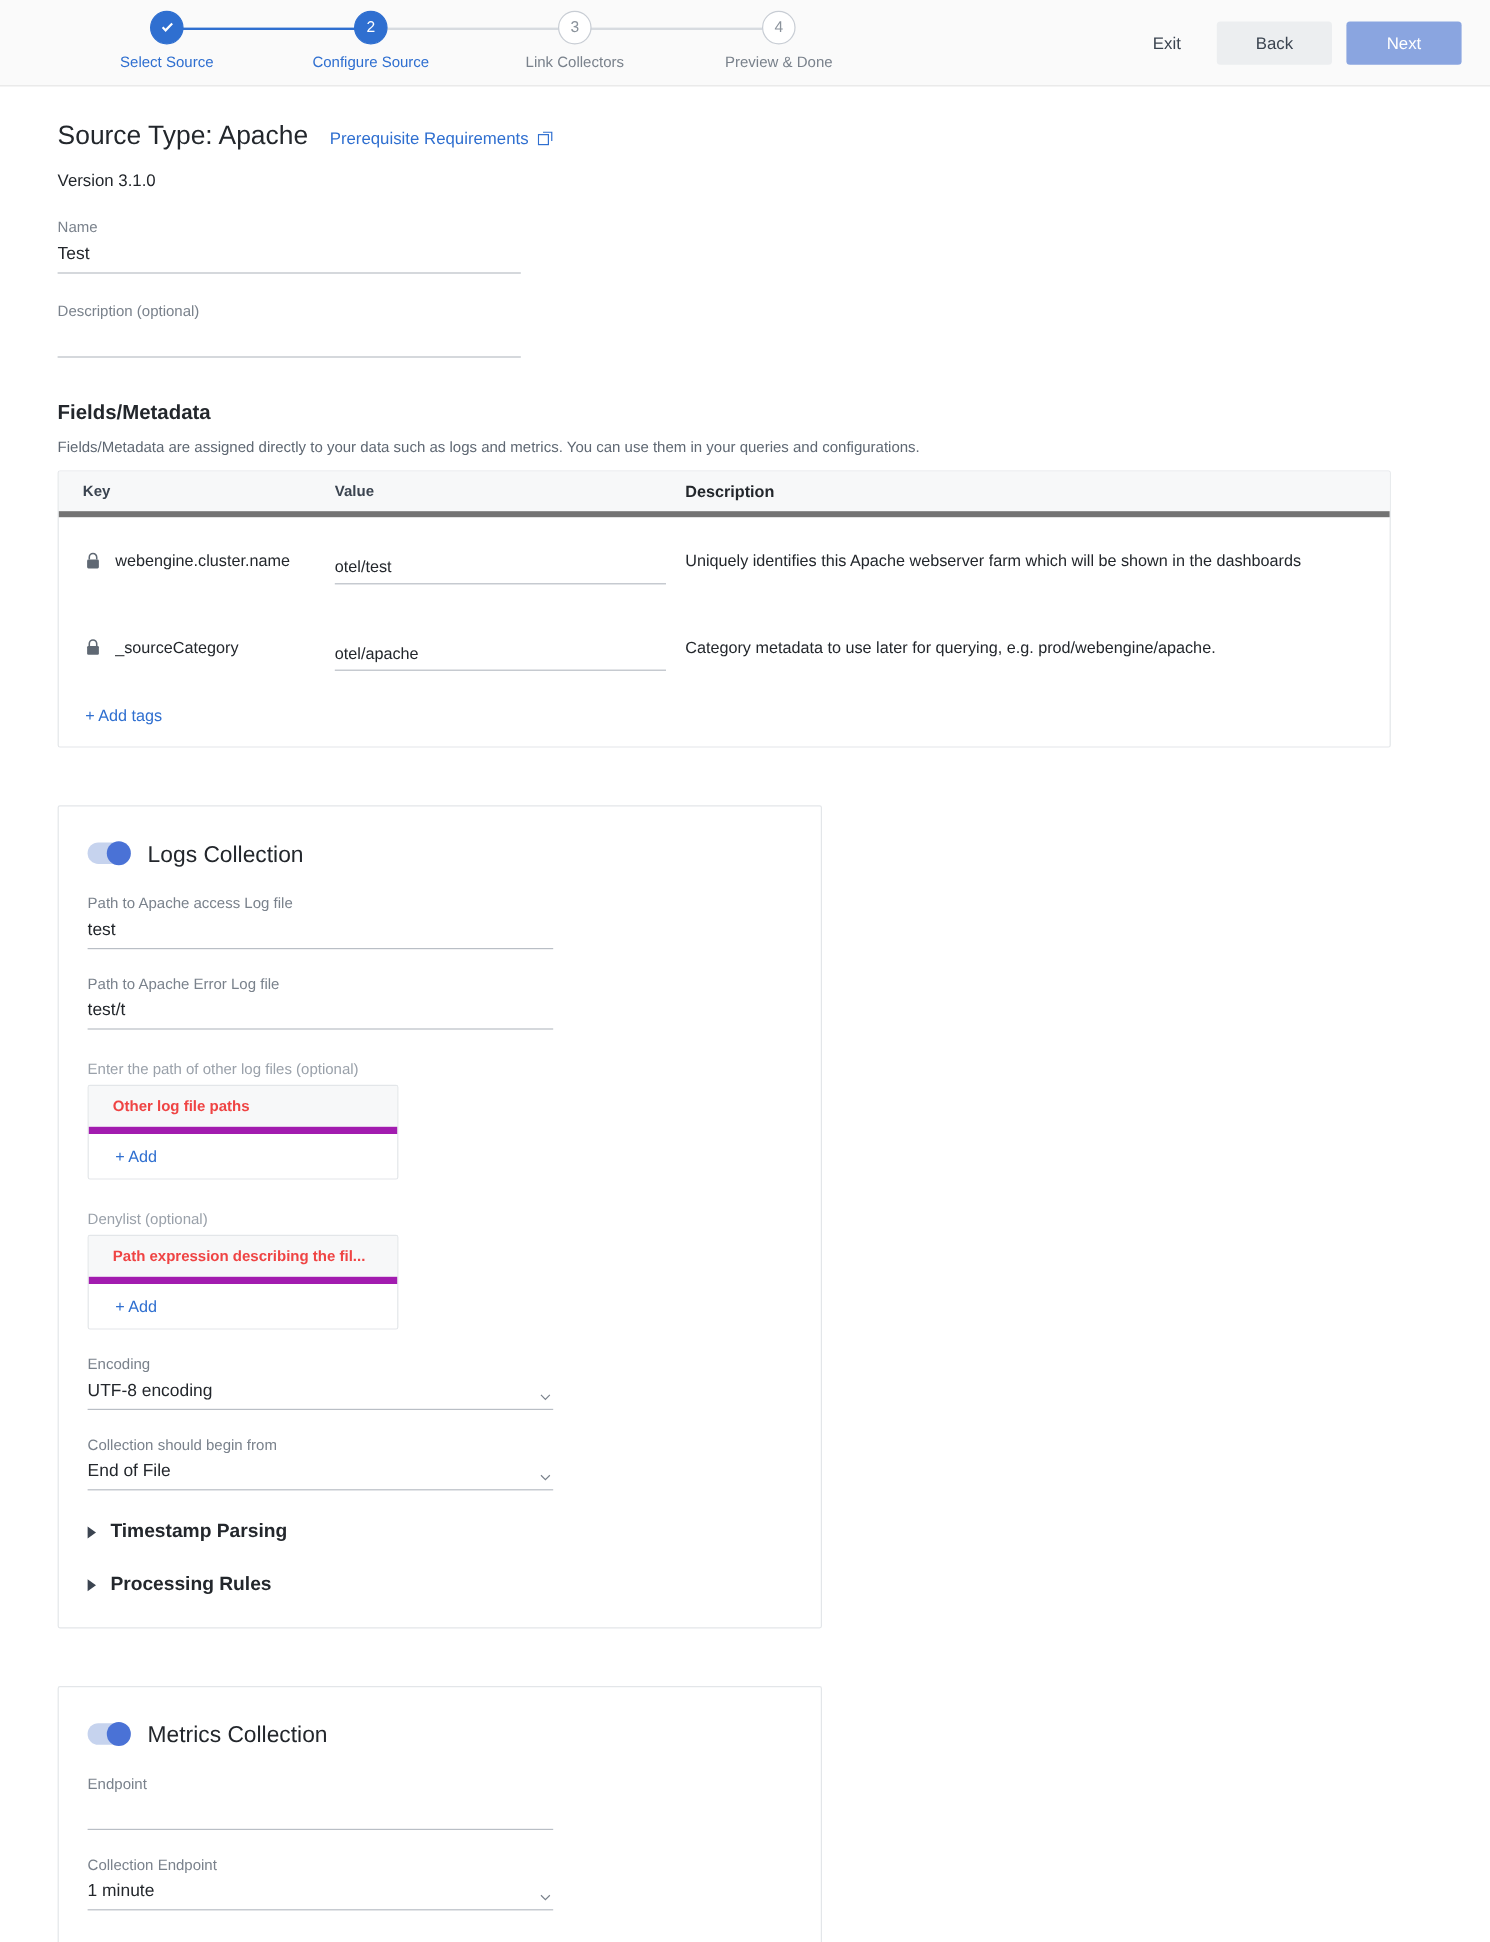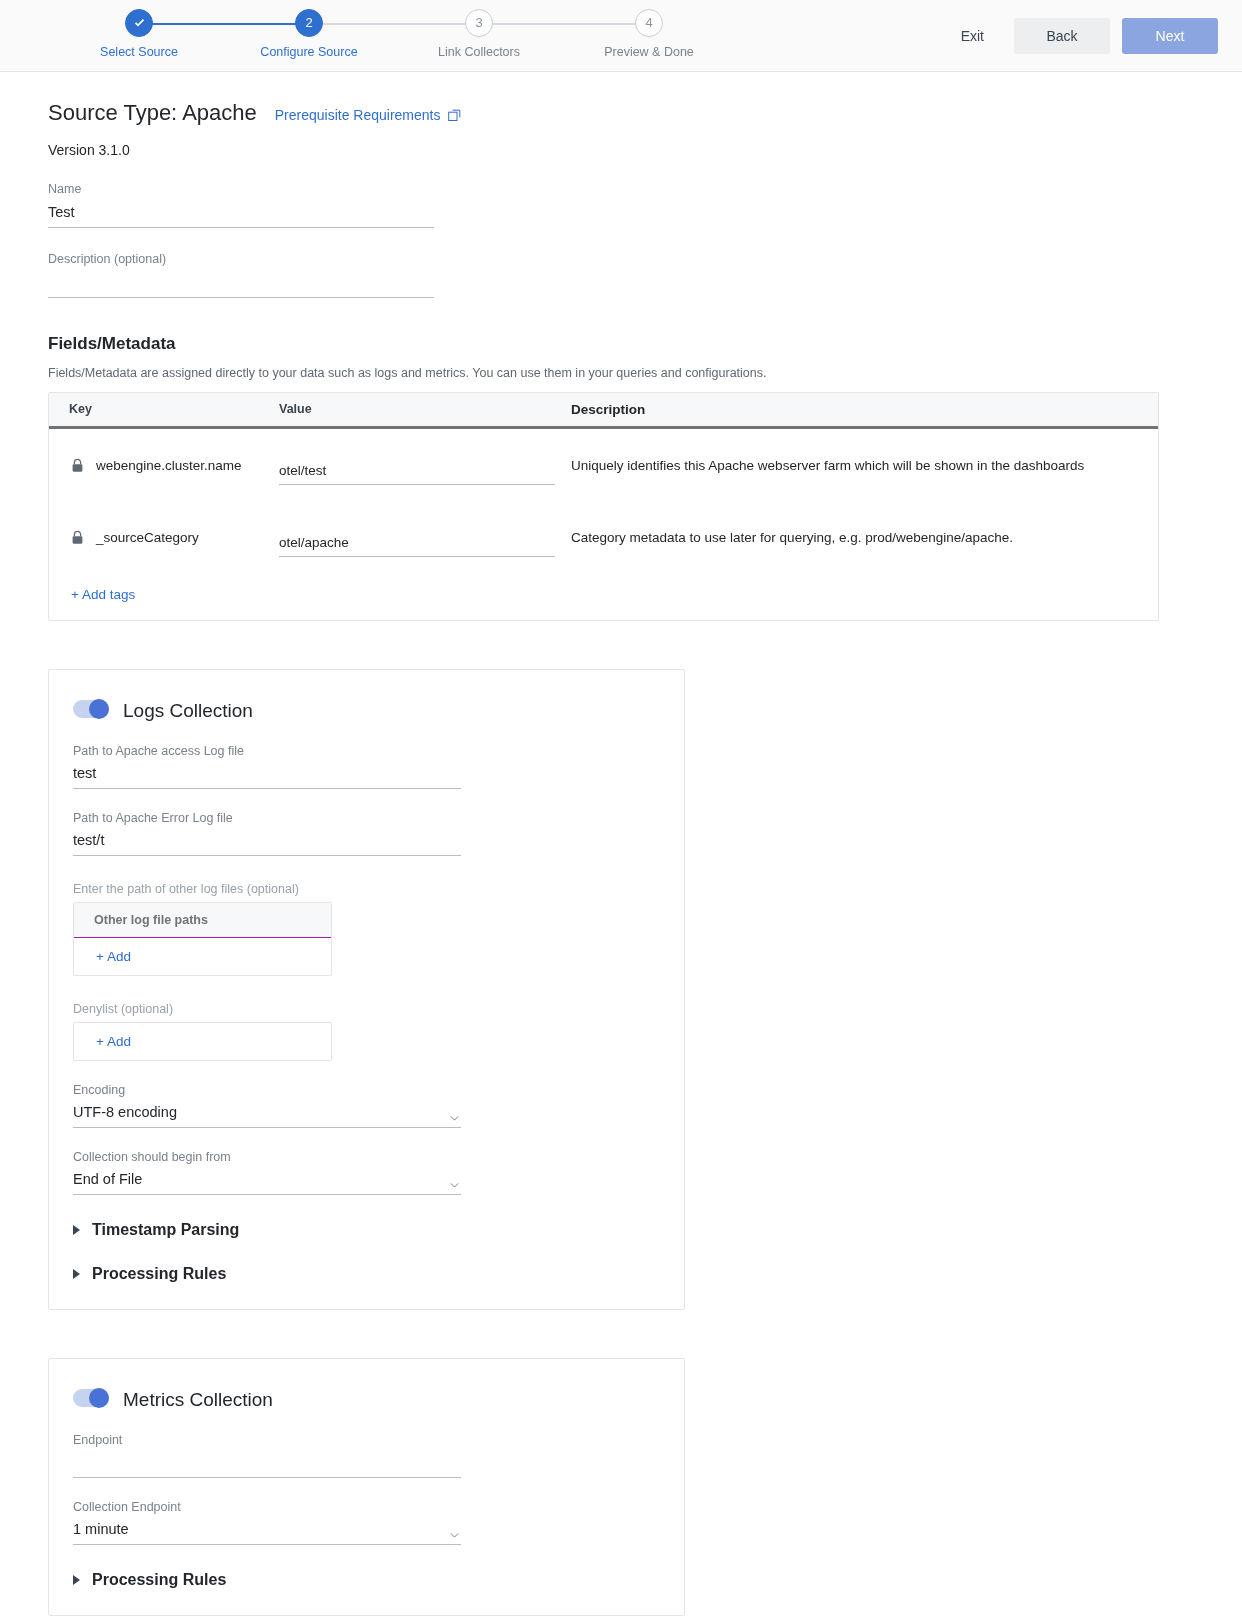--- a/index.html
+++ b/index.html
@@ -136,21 +136,21 @@
   .meta-table {
     margin-top: 12px;
     border: 1px solid #e3e6e9;
     border-radius: 2px;
     width: 1111px;
     background: #fff;
   }
   .meta-head {
     display: flex;
     background: #f7f8f9;
-    border-bottom: 3px solid #737373;
+    border-bottom: 5px solid #737373;
     font-size: 12.5px;
     font-weight: 700;
     color: #3b4450;
     padding: 9px 0;
   }
   .col-key { width: 230px; padding-left: 20px; }
   .col-val { width: 292px; }
   .col-desc { flex: 1; }
   .meta-row {
     display: flex;
@@ -214,24 +214,24 @@
 
   .sub-label { font-size: 12.5px; color: #9aa1aa; margin-top: 26px; margin-bottom: 6px; }
   .list-box {
     width: 259px;
     border: 1px solid #e3e6e9;
     border-radius: 2px;
     background: #fff;
   }
   .list-box-head {
     background: #f7f8f9;
-    border-bottom: 1px solid #a21caf;
+    border-bottom: 6px solid #a21caf;
     font-size: 12.5px;
     font-weight: 700;
-    color: #737373;
+    color: #ef4444;
     padding: 10px 0 10px 20px;
     white-space: nowrap;
     overflow: hidden;
     text-overflow: ellipsis;
   }
   .list-box-add {
     padding: 11px 0 11px 22px;
     font-size: 13.5px;
     color: #2f6fd0;
     cursor: pointer;
@@ -405,20 +405,21 @@
     </div>
 
     <div class="sub-label">Enter the path of other log files (optional)</div>
     <div class="list-box">
       <div class="list-box-head">Other log file paths</div>
       <div class="list-box-add">+ Add</div>
     </div>
 
     <div class="sub-label">Denylist (optional)</div>
     <div class="list-box">
+      <div class="list-box-head">Path expression describing the fil...</div>
       <div class="list-box-add">+ Add</div>
     </div>
 
     <div class="card-field">
       <div class="field-label">Encoding</div>
       <div class="select-wrap">
         <input class="select-underline" readonly="" value="UTF-8 encoding" style="">
         <span class="chev">
           <svg width="9" height="9" viewBox="0 0 9 9" aria-hidden="true">
             <polyline points="0.8,2.4 4.5,6.1 8.2,2.4" fill="none" stroke="#7a828c" stroke-width="1"></polyline>

